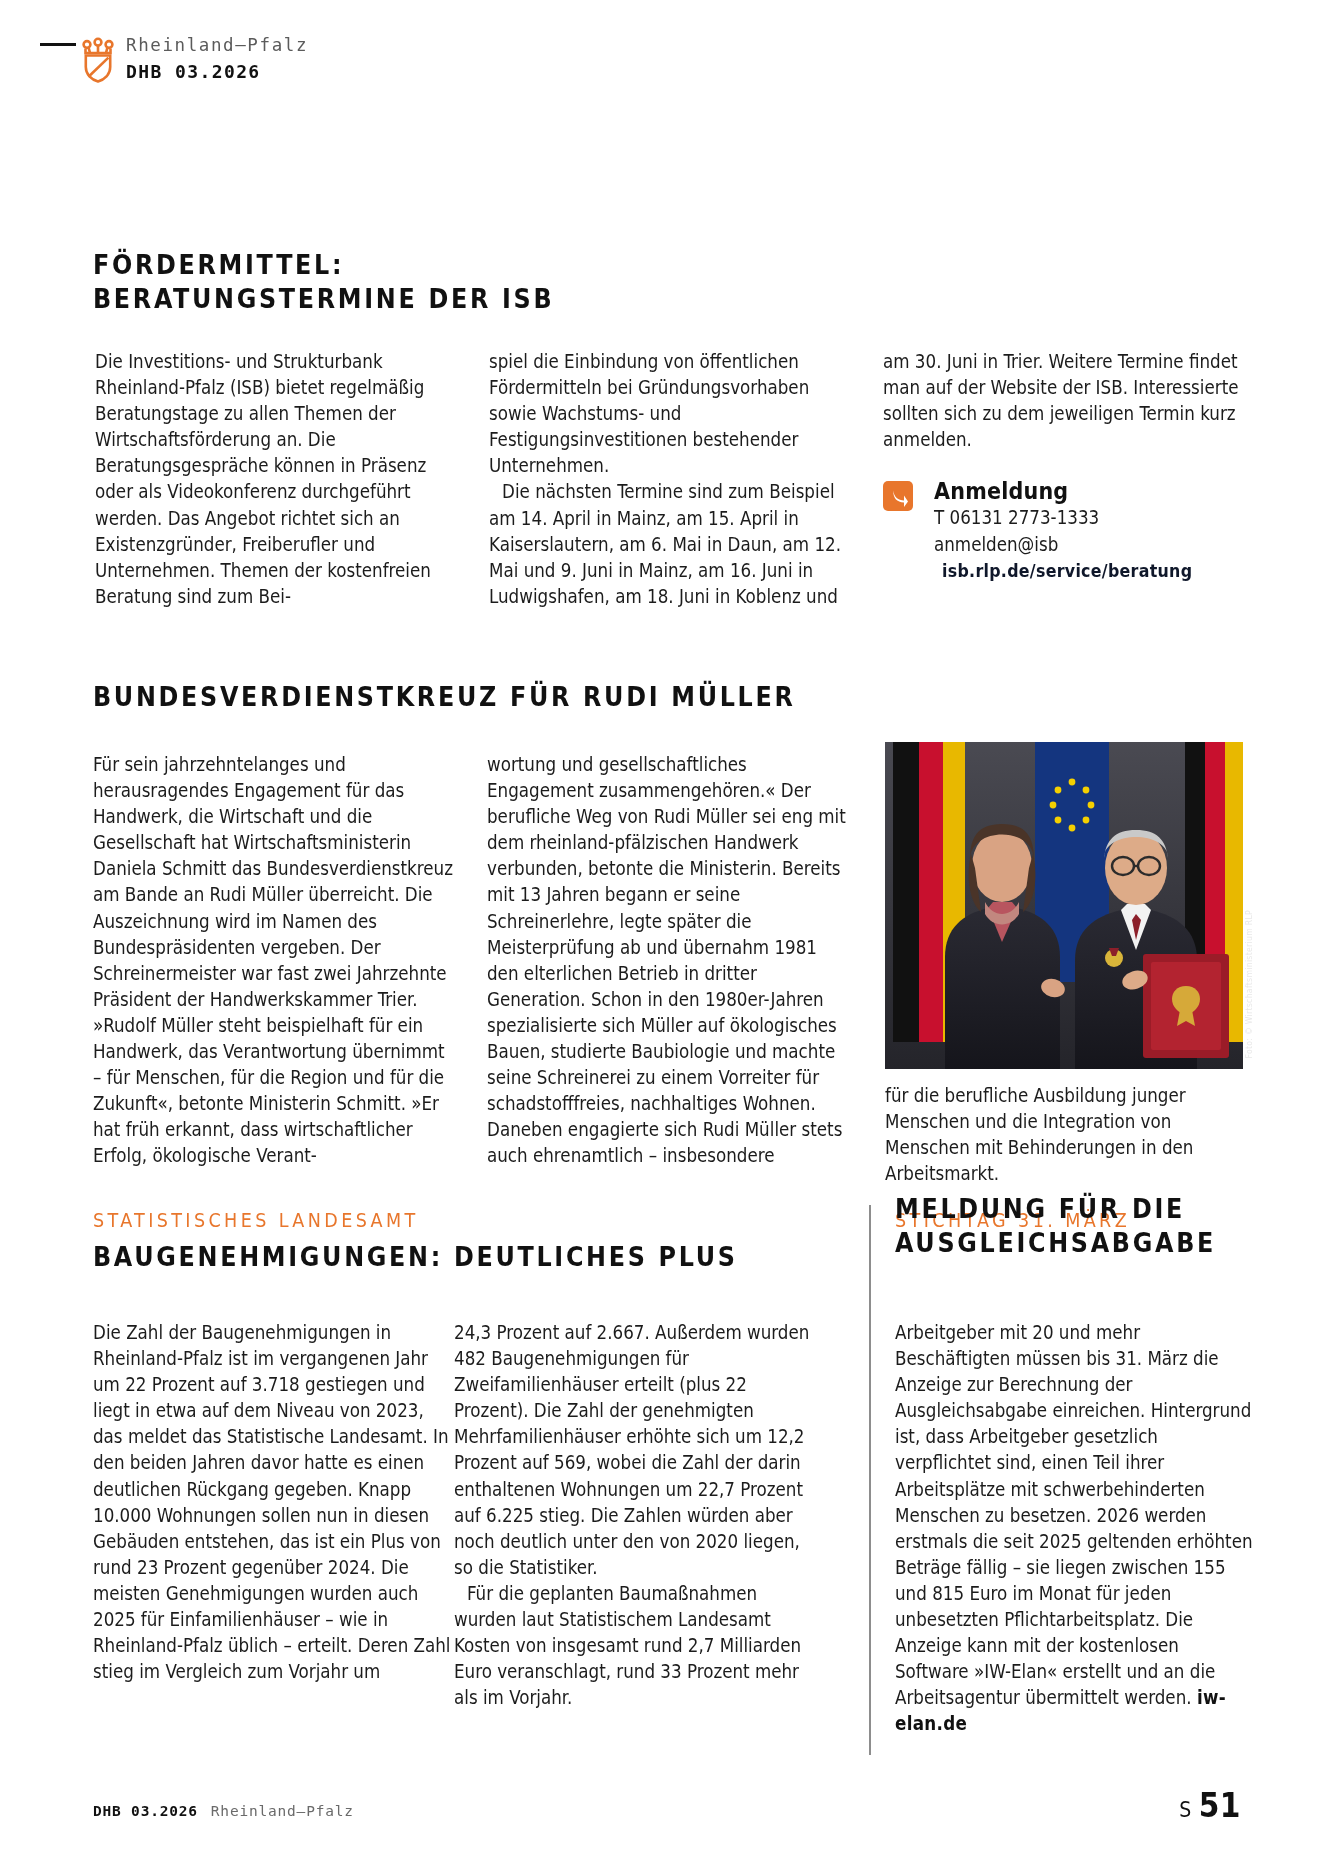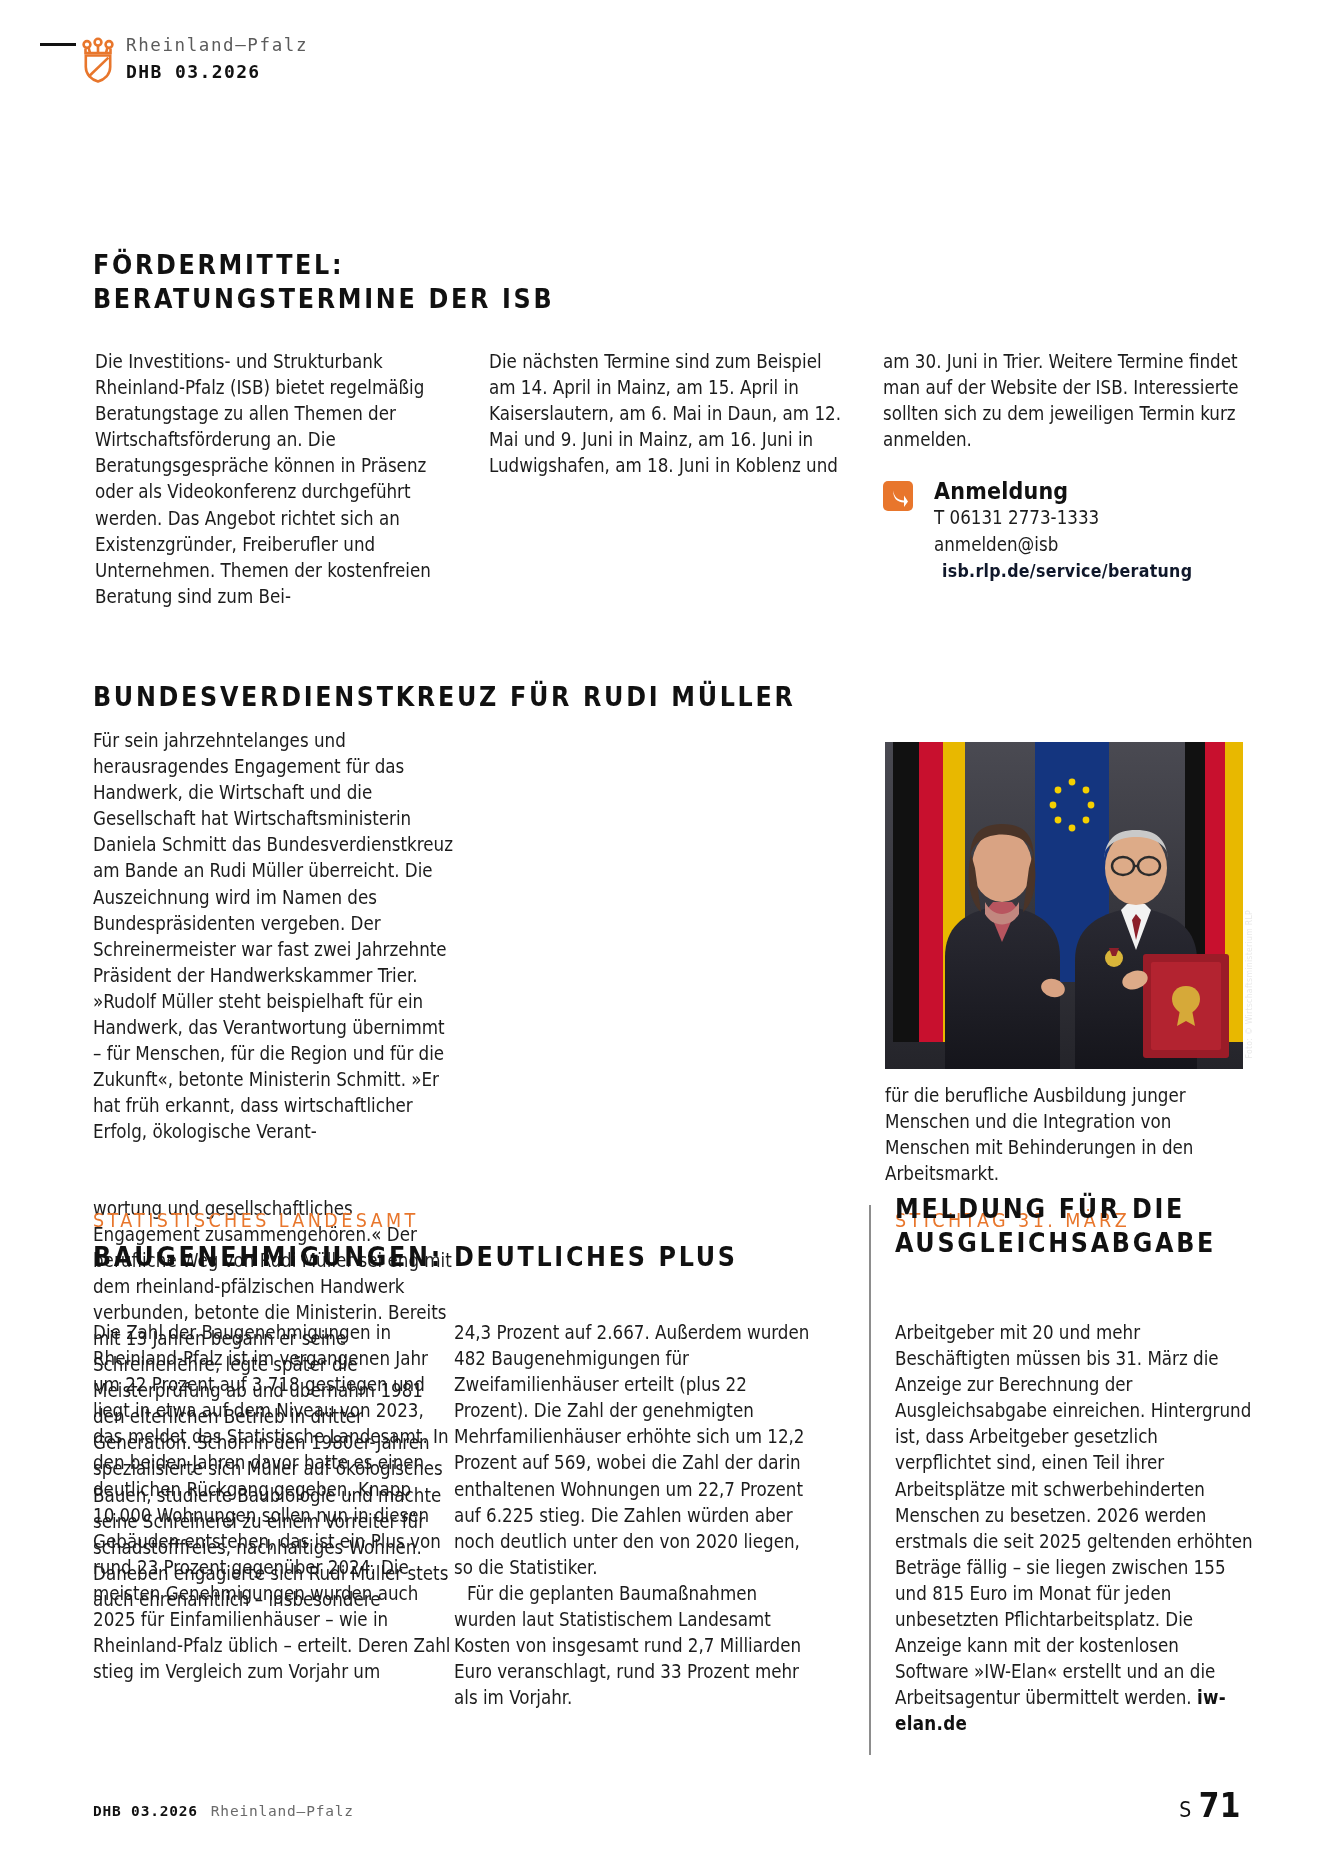--- a/index.html
+++ b/index.html
@@ -152,25 +152,24 @@
   
   .art2-title {
     position: absolute;
     left: 93px;
     top: 680px;
     width: 1000px;
   }
   .art2-cols {
     position: absolute;
     left: 93px;
-    top: 728px;
+    top: 752px;
     width: 790px;
     display: flex;
-    gap: 50px;
-    flex-direction: column;
+    gap: 33px;
   }
   .art2-cols .body-col { width: 361px; }
 
   .photo-wrap {
     position: absolute;
     left: 885px;
     top: 742px;
     width: 358px;
     height: 327px;
   }
@@ -309,20 +308,21 @@
   <div class="art1-title">
     <div class="headline">FÖRDERMITTEL:</div>
     <div class="headline">BERATUNGSTERMINE DER ISB</div>
   </div>
 
   <div class="art1-cols">
     <div class="body-col">
       <p>Die Investitions- und Strukturbank Rheinland-Pfalz (ISB) bietet regelmäßig Beratungstage zu allen Themen der Wirtschaftsförderung an. Die Beratungsgespräche können in Präsenz oder als Videokonferenz durchgeführt werden. Das Angebot richtet sich an Existenzgründer, Freiberufler und Unternehmen. Themen der kostenfreien Beratung sind zum Bei-</p>
     </div>
     <div class="body-col">
+      <p>spiel  die Einbindung von öffentlichen Fördermitteln bei Gründungsvorhaben sowie Wachstums- und Festigungsinvestitionen bestehender Unternehmen.</p>
       <p>Die nächsten Termine sind zum Beispiel am 14. April in Mainz, am 15. April in Kaiserslautern, am 6. Mai in Daun, am 12. Mai und 9. Juni in Mainz, am 16. Juni in Ludwigshafen, am 18. Juni in Koblenz und</p>
     </div>
     <div class="body-col c3">
       <p>am 30. Juni in Trier. Weitere Termine findet man auf der Website der ISB. Interessierte sollten sich zu dem jeweiligen Termin kurz anmelden.</p>
 
       <div class="contact">
         <div class="contact-icon">
           <svg width="30" height="30" viewBox="0 0 30 30">
             <path d="M10.5 9.5 C10.5 16 15.5 19.5 21 19.5 L21 14.5 L25 20.5 L21 26 L21 21.5
                      C14 21.5 9.5 16.5 10.5 9.5 Z" fill="#ffffff"></path>
@@ -452,16 +452,16 @@
   <div class="art4-col body-col">
     <p><span>Arbeitgeber mit 20 und mehr Beschäftigten müssen bis 31. März die Anzeige zur Berechnung der Ausgleichsabgabe einreichen. Hintergrund ist, dass Arbeitgeber gesetzlich verpflichtet sind, einen Teil ihrer Arbeitsplätze mit schwerbehinderten Menschen zu besetzen. 2026 werden erstmals die seit 2025 geltenden erhöhten Beträge fällig – sie liegen zwischen 155 und 815 Euro im Monat für jeden unbesetzten Pflichtarbeitsplatz. Die Anzeige kann mit der kostenlosen Software »IW-Elan« erstellt und an die Arbeitsagentur übermittelt werden.</span> <span class="inline-url">iw-elan.de</span></p>
   </div>
 
   <div class="footer">
     <span class="footer-issue">DHB 03.2026</span>
     <span class="footer-region">Rheinland–Pfalz</span>
   </div>
   <div class="folio">
     <span class="folio-s">S</span>
-    <span class="folio-n">71</span>
+    <span class="folio-n">51</span>
   </div>
 
 </div>
 
 </body></html>

